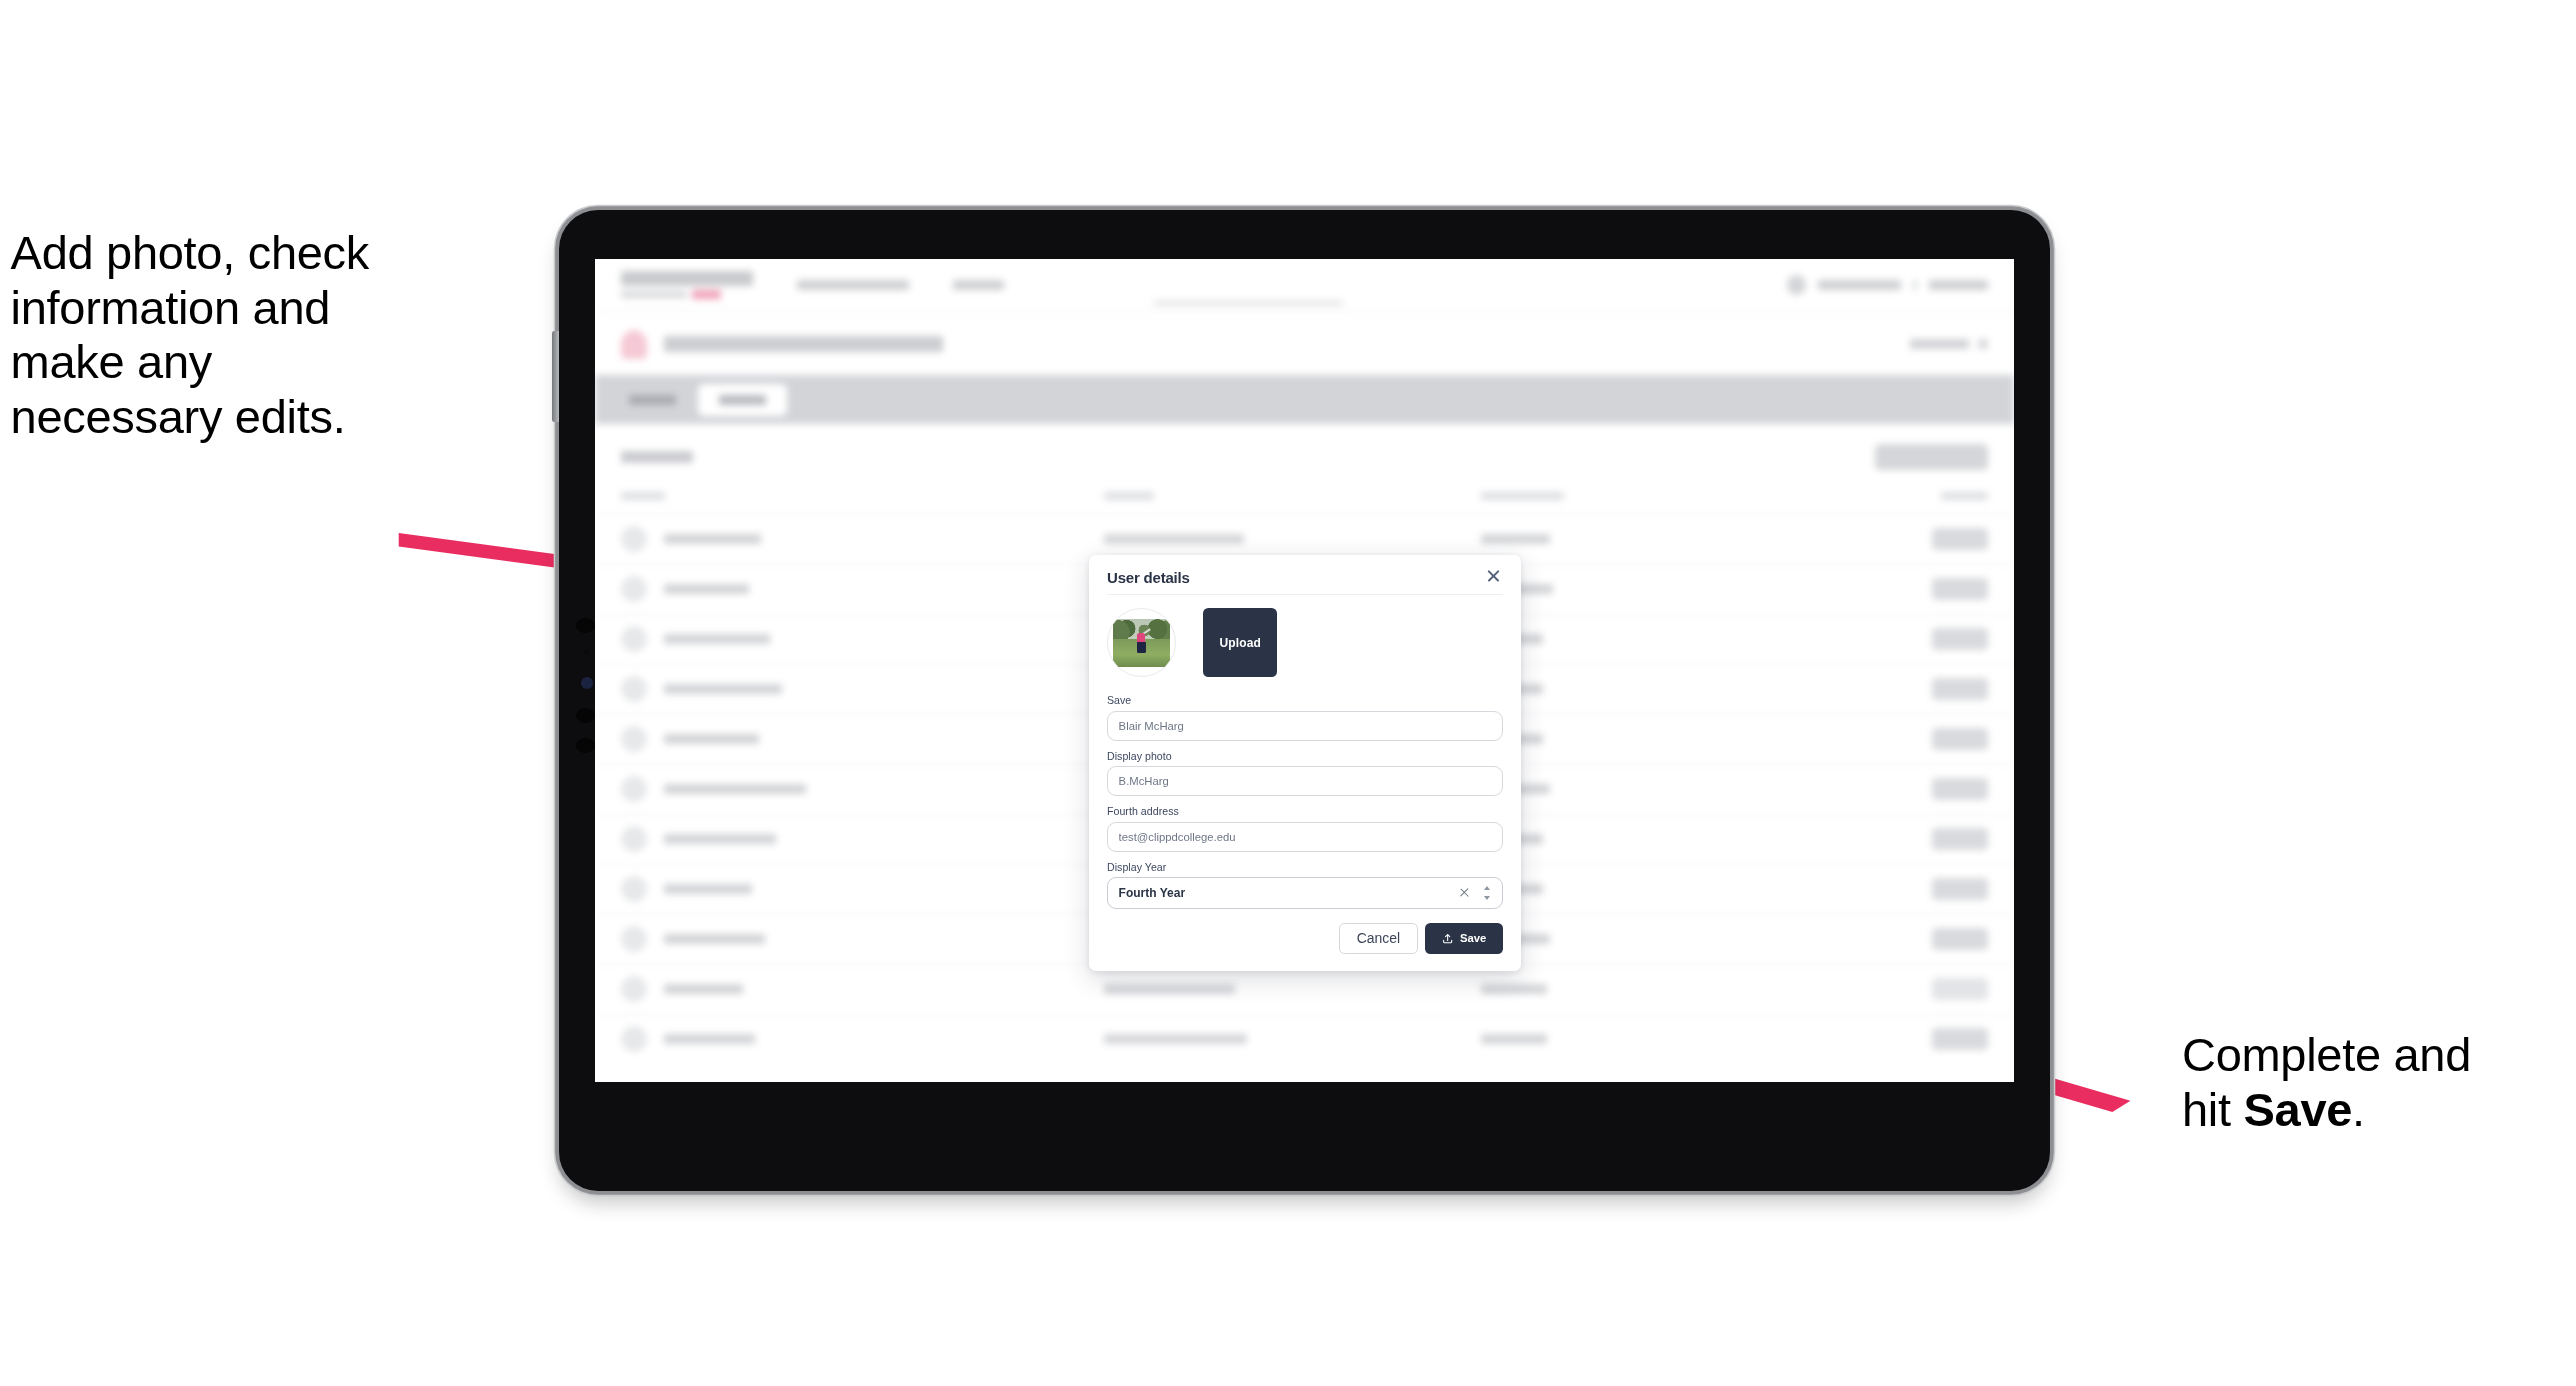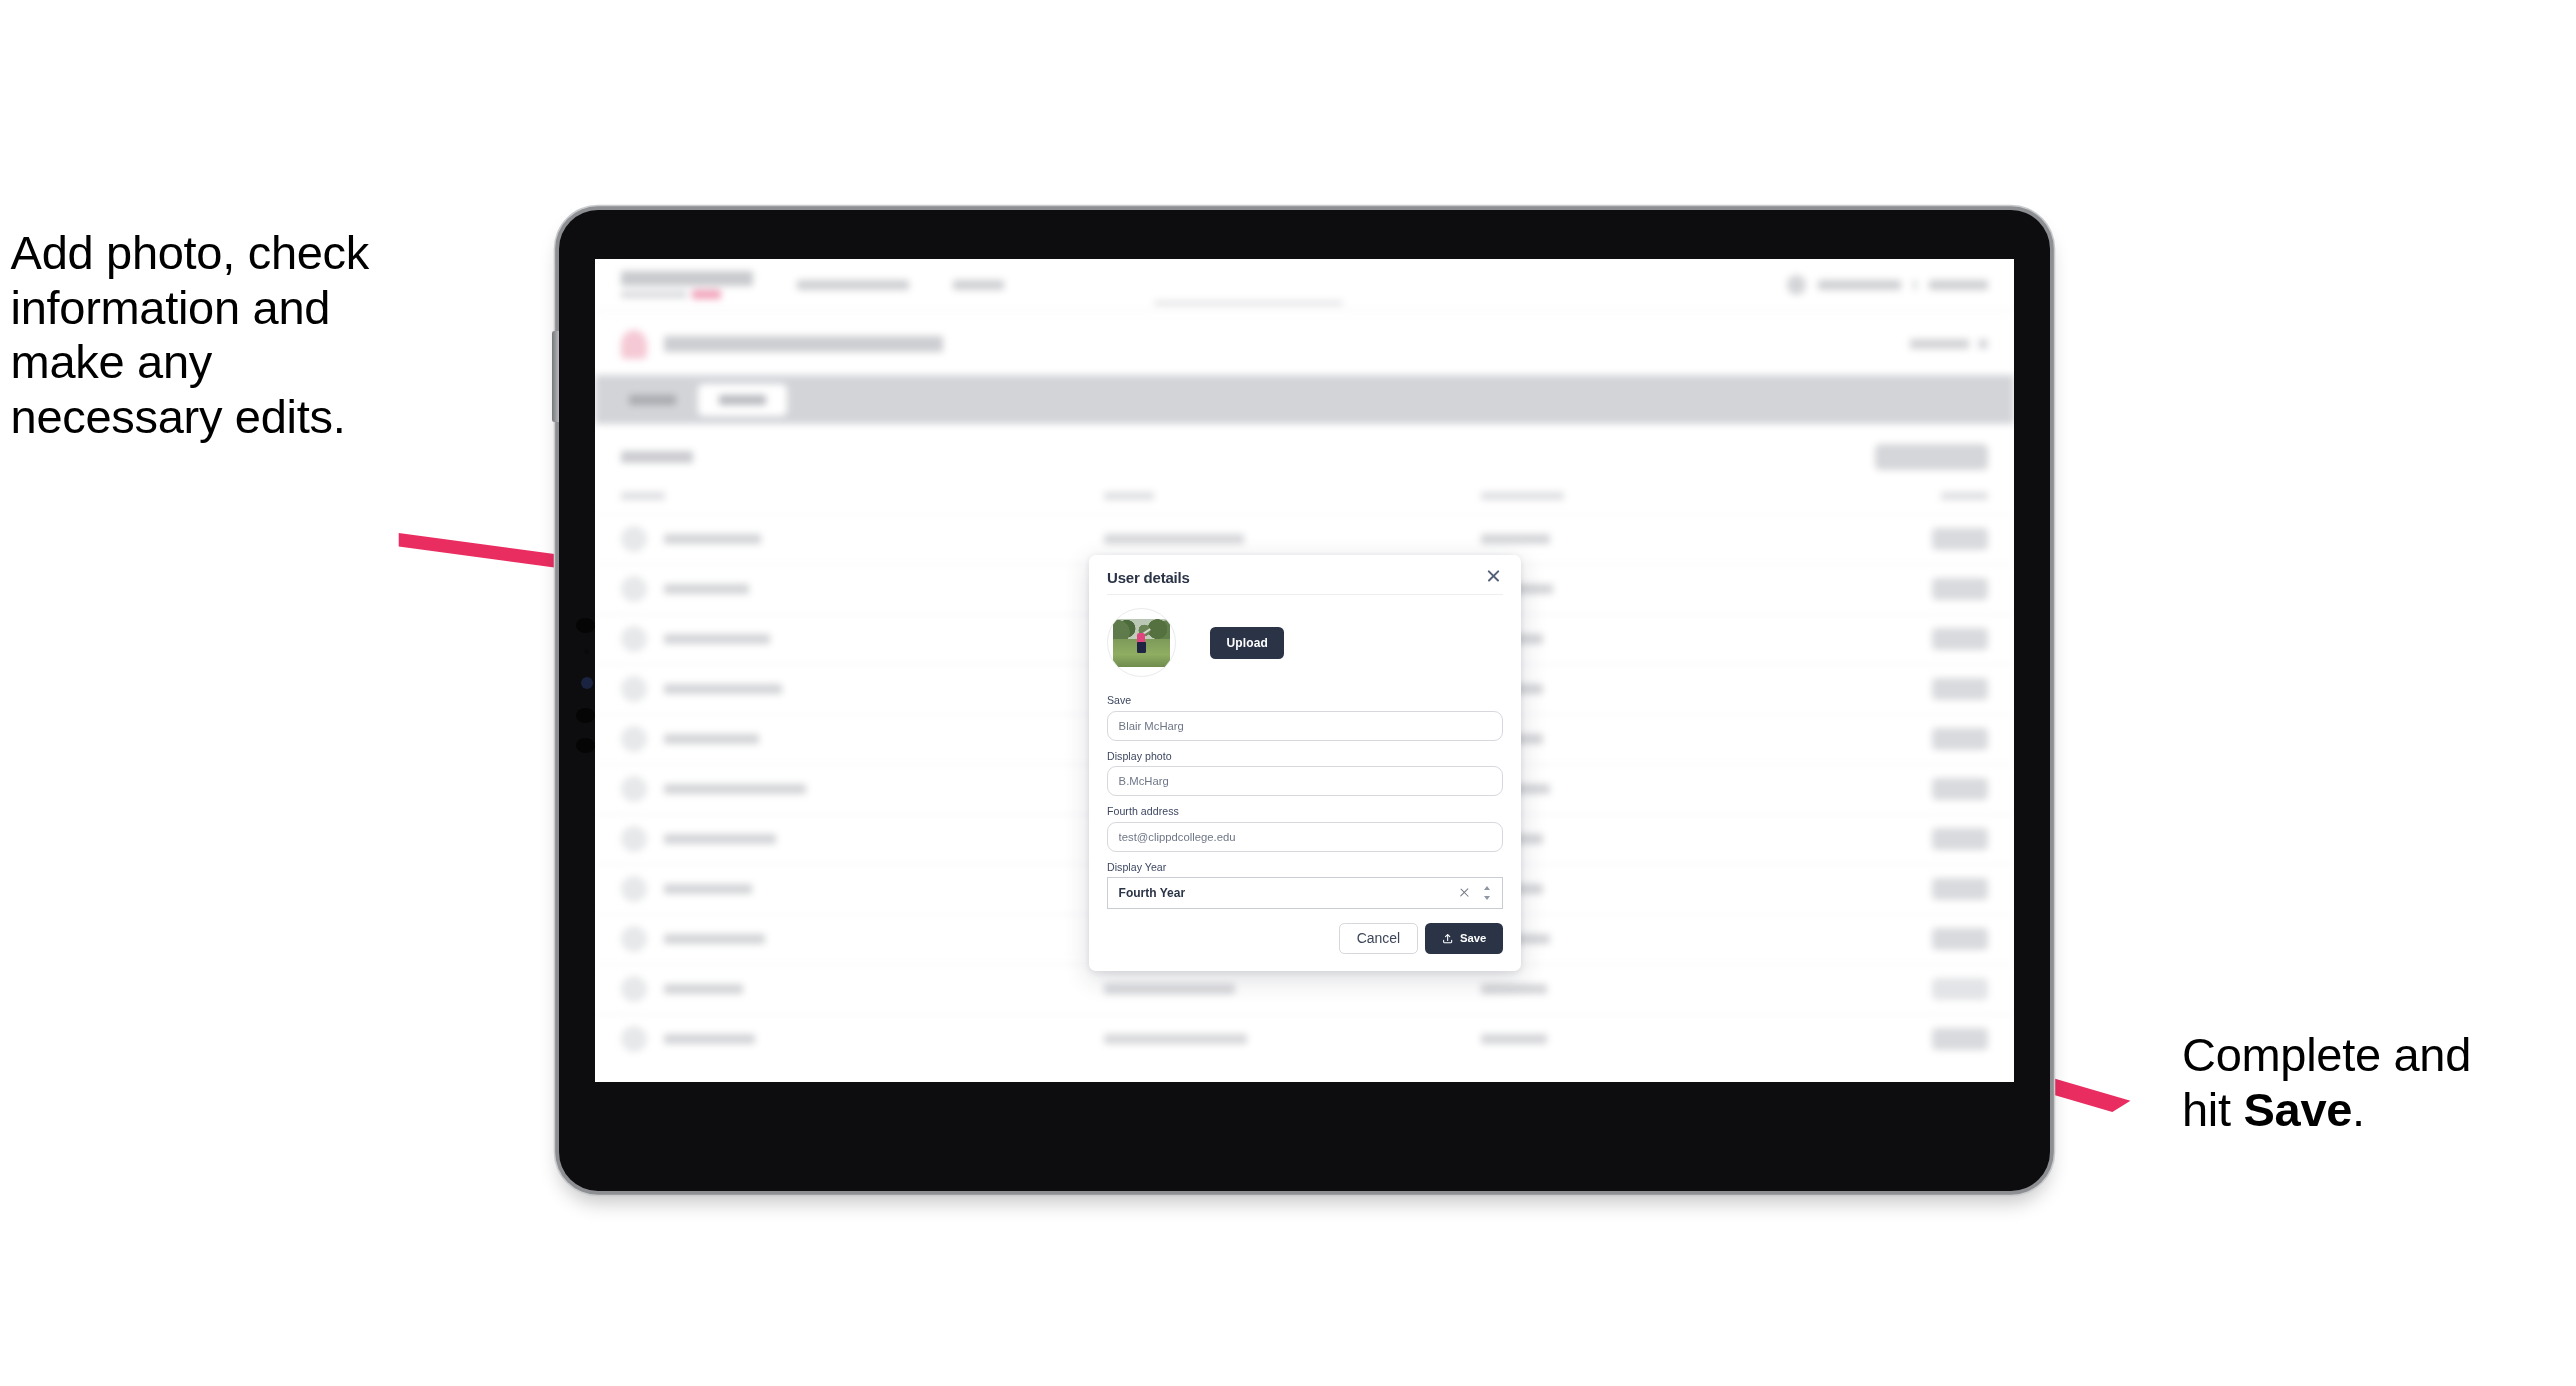--- a/index.html
+++ b/index.html
@@ -149,21 +149,21 @@
   }
   #modal-title { font-size:15px; font-weight:700; color:#2b3447; letter-spacing:-0.2px; }
   #modal-close { width:19.6px; height:19.6px; position:relative; cursor:pointer; margin-top:-3px; }
   #modal-close::before, #modal-close::after {
     content:""; position:absolute; left:2.3px; top:9px; width:15px; height:1.7px;
     background:#55607a; border-radius:1.5px;
   }
   #modal-close::before { transform:rotate(45deg); }
   #modal-close::after  { transform:rotate(-45deg); }
 
-  #photo-row { display:flex; align-items:center; gap:34px; padding:13.6px 0 16.6px 0; }
+  #photo-row { display:flex; gap:27px; padding:13.6px 0 16.6px 0; }
   #avatar-ring {
     width:69px; height:69px; border-radius:50%;
     border:1.2px solid #e9eaec;
     display:flex; align-items:center; justify-content:center;
     overflow:hidden; flex:0 0 69px;
   }
   #avatar-photo { width:57px; height:48px; position:relative; overflow:hidden; }
   .ph-sky   { position:absolute; inset:0; background:linear-gradient(#b9c6b3,#cdd6c6); }
   .ph-trees { position:absolute; left:0; top:0; width:100%; height:45%;
               background:
@@ -198,21 +198,21 @@
     font-family:"Liberation Sans", sans-serif;
     font-size:11.3px; color:#5a6276;
     padding:0 10.6px;
     outline:none;
   }
   .field-input::placeholder { color:#6e7687; }
 
   #select-wrap { position:relative; }
   #select-box {
     width:100%; height:32px;
-    border:0.8px solid #c9ccd3; border-radius:0;
+    border:0.8px solid #c9ccd3; border-radius:9px;
     display:flex; align-items:center;
     padding:0 10.6px;
     font-size:12px; font-weight:700; color:#2b3447;
   }
   #select-icons { margin-left:auto; display:flex; align-items:center; gap:12px; }
   #select-clear { position:relative; width:12px; height:12px; cursor:pointer; }
   #select-clear::before, #select-clear::after {
     content:""; position:absolute; left:0.8px; top:5.3px; width:10.6px; height:1.4px;
     background:#707886; border-radius:1.5px;
   }

